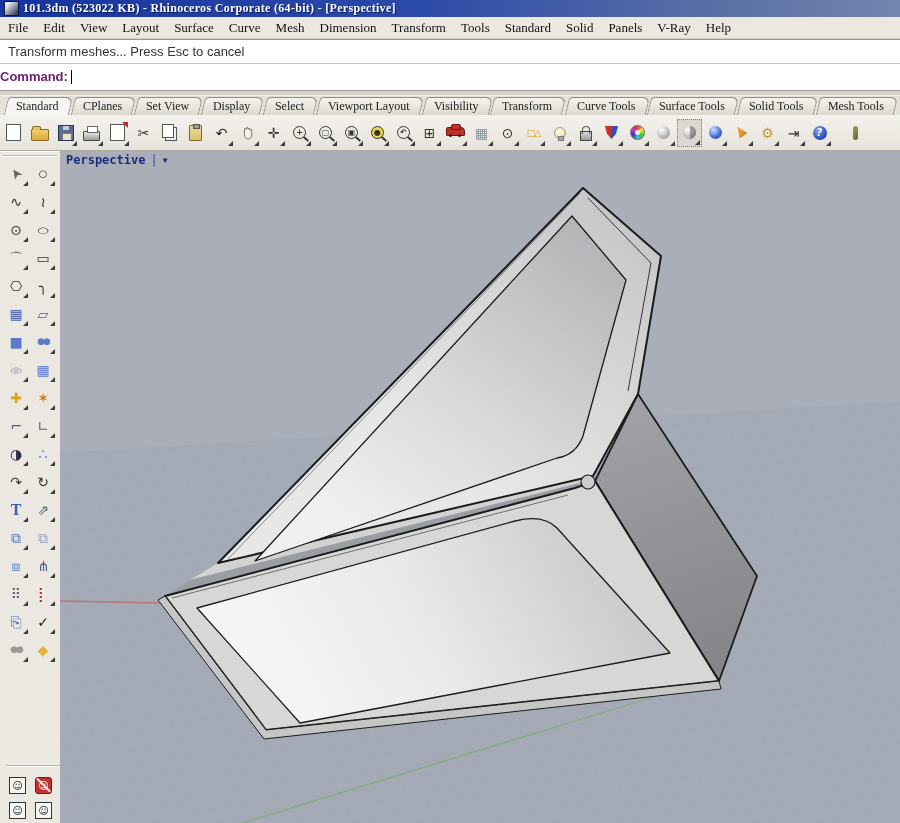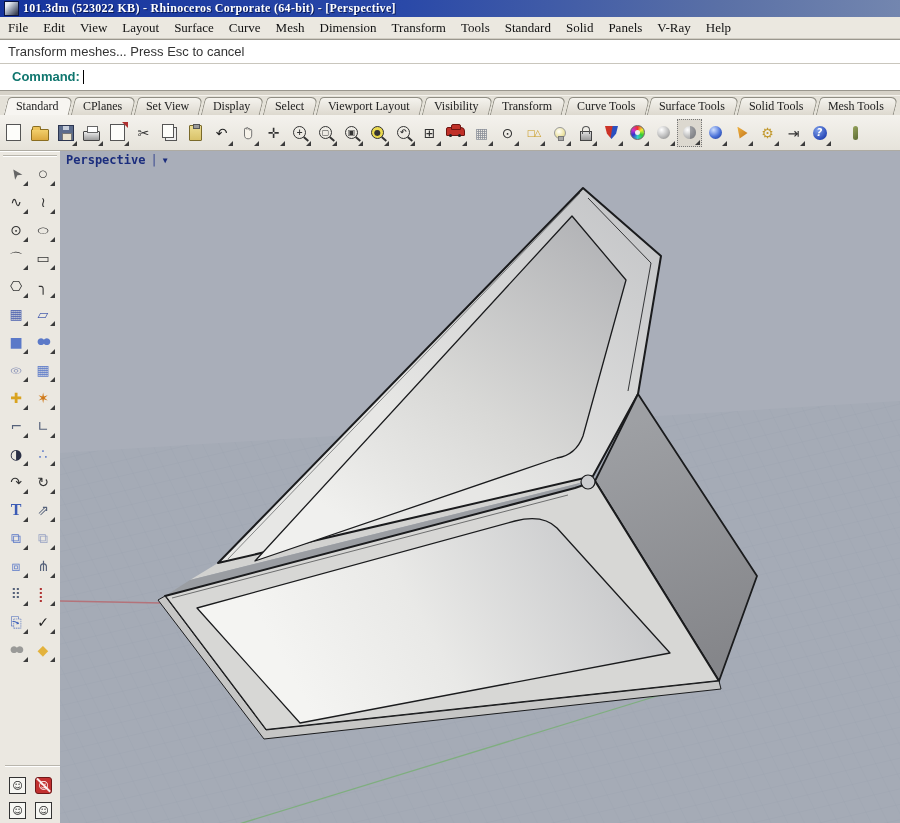--- a/index.html
+++ b/index.html
@@ -16,21 +16,21 @@
 
   
   .menubar{height:21px;flex:0 0 21px;background:#ebe8e0;display:flex;align-items:center;
     padding:0 8px;gap:15px;border-bottom:1px solid #d0ccc2;}
   .mi{font-family:"Liberation Serif",serif;font-size:13px;color:#111;white-space:nowrap;cursor:default;}
 
   
   .cmdarea{flex:0 0 50px;background:#fff;border:1px solid #9a978e;border-left:none;border-right:none;}
   .cmdrow1{height:23px;border-bottom:1px solid #c9c6bd;display:flex;align-items:center;
     padding:0 8px;font-size:13px;color:#333;}
-  .cmdrow2{height:25px;display:flex;align-items:center;padding:0 12px;font-size:13px;color:#0f766e;}
+  .cmdrow2{height:25px;display:flex;align-items:center;padding:0 0;font-size:13px;color:#701a75;}
   .cmdrow2 b{font-weight:bold;}
   .caret{display:inline-block;width:1px;height:14px;background:#000;margin-left:3px;}
   .gapstrip{flex:0 0 4px;background:#d6d2c8;}
 
   
   .tabbar{flex:0 0 18px;background:#e4e1d8;display:flex;align-items:flex-end;padding:1px 2px 0 6px;
     overflow:hidden;border-top:1px solid #f4f2ec;}
   .tab{position:relative;flex:0 0 auto;margin-right:2px;padding:1px 11px 1px 9px;
     font-family:"Liberation Serif",serif;font-size:12px;color:#222;white-space:nowrap;
     border:1px solid #8f8d83;border-bottom:none;border-radius:4px 7px 0 0;

